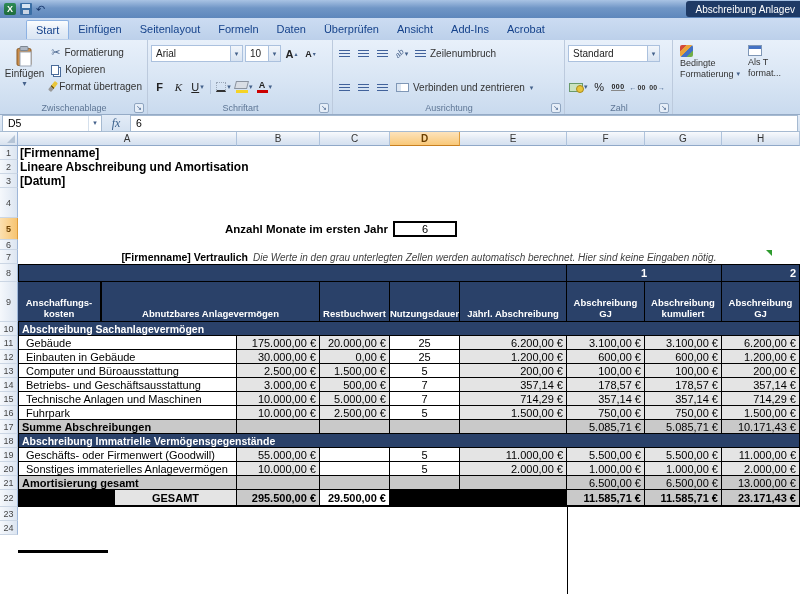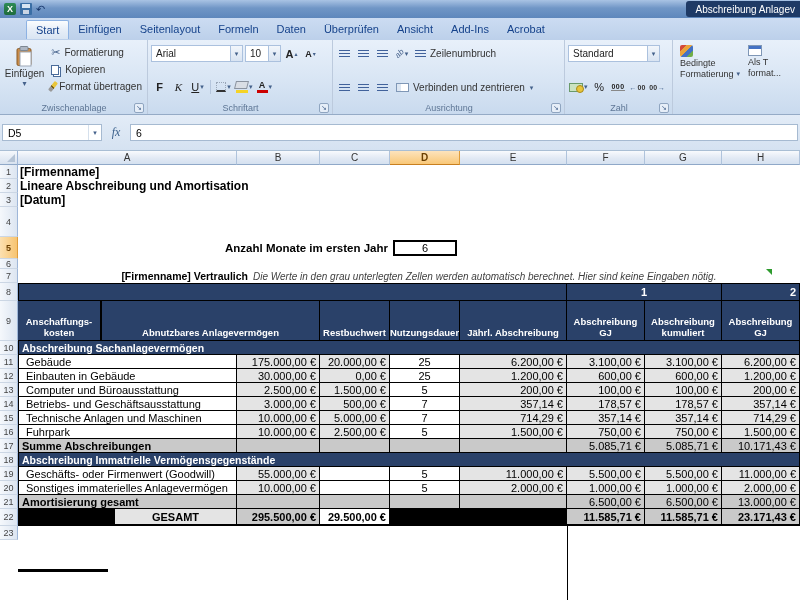--- a/index.html
+++ b/index.html
@@ -59,21 +59,21 @@
   .ic-money{width:14px;height:9px;background:#CBE3C2;border:1px solid #6A9A6A;position:relative}
   .ic-money::after{content:"";position:absolute;right:-2px;bottom:-2px;width:6px;height:6px;border-radius:50%;background:#E8C53A;border:1px solid #A98A1C}
   .t000{font-size:7px;font-weight:bold;letter-spacing:0.5px;border-bottom:1px solid #888}
   .decbtn{font-size:7px;color:#44618B;display:flex;align-items:center;gap:1px}
   .dz{font-size:7px;font-weight:bold;color:#333}
   .ic-cond{width:13px;height:12px;border-radius:2px;background:linear-gradient(135deg,#D44A3A 25%,#E9A33B 25%,#E9A33B 50%,#4472C4 50%,#4472C4 75%,#70AD47 75%)}
   .ic-table{width:14px;height:11px;border:1px solid #7F97B6;background:linear-gradient(#4472C4 0 3px,#fff 3px)}
   .stylebtn{width:66px;display:flex;flex-direction:column;align-items:flex-start;padding:3px 0 0 4px;gap:1px;font-size:9px;color:#333;line-height:10px}
 
   
-  .fbar{height:36px;background:linear-gradient(#E3ECF7,#D5E2F1);display:flex;align-items:center;padding:2px 2px;border-bottom:1px solid #A9BED4;gap:3px}
+  .fbar{height:17px;background:linear-gradient(#E3ECF7,#D5E2F1);display:flex;align-items:center;padding:2px 2px;border-bottom:1px solid #A9BED4;gap:3px}
   .namebox{width:100px;height:17px;background:#fff;border:1px solid #A6BAD1;display:flex;align-items:center;padding-left:5px;font-size:10.5px}
   .nb-dd{margin-left:auto;width:13px;height:100%;display:flex;align-items:center;justify-content:center;font-size:7px;color:#44618B;border-left:1px solid #D5E0EC}
   .fxbtn{width:22px;height:17px;display:flex;align-items:center;justify-content:center;font-family:"Liberation Serif",serif;font-style:italic;font-size:12px;color:#3B618C}
   .ffield{flex:1;height:17px;background:#fff;border:1px solid #A6BAD1;display:flex;align-items:center;padding-left:5px;font-size:10.5px}
 
   
   .sheet{position:relative;height:462px;background:#fff;overflow:hidden}
   .row{display:flex}
   .corner{width:18px;flex:none;background:linear-gradient(#F5F8FC,#D8E2EF);border-right:1px solid #9EB6D8;border-bottom:1px solid #8FA8C8;position:relative}
   .corner::after{content:"";position:absolute;right:2px;bottom:2px;border-left:8px solid transparent;border-bottom:8px solid #B5C4D6}
@@ -547,19 +547,22 @@
       <div class="c wC bd num bold b2">29.500,00 €</div>
       <div class="c bd blk b2" style="width:177px"></div>
       <div class="c wF bd dg num bold b2">11.585,71 €</div>
       <div class="c wG bd dg num bold b2">11.585,71 €</div>
       <div class="c wH bd dg num bold b2">23.171,43 €</div>
     </div>
 
     <div class="row" style="height:14px">
       <div class="gut">23</div>
     </div>
+    <div class="row" style="height:14px">
+      <div class="gut">24</div>
+    </div>
 
     <div class="vline"></div>
     <div class="hline"></div>
     <div class="gmark"></div>
   </div>
 
 </div>
 
 </body></html>

